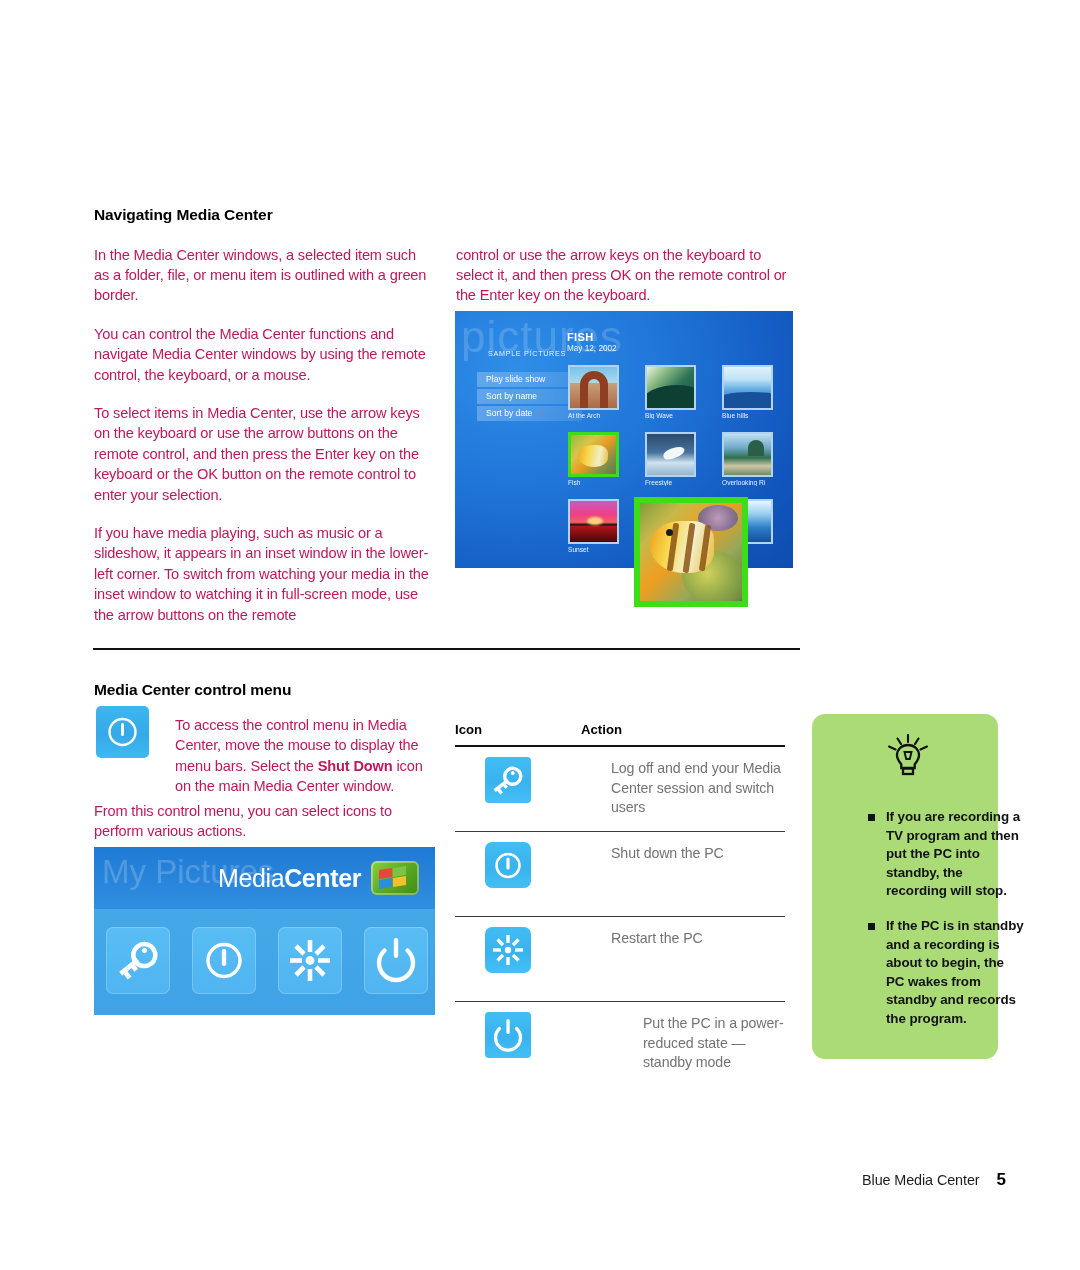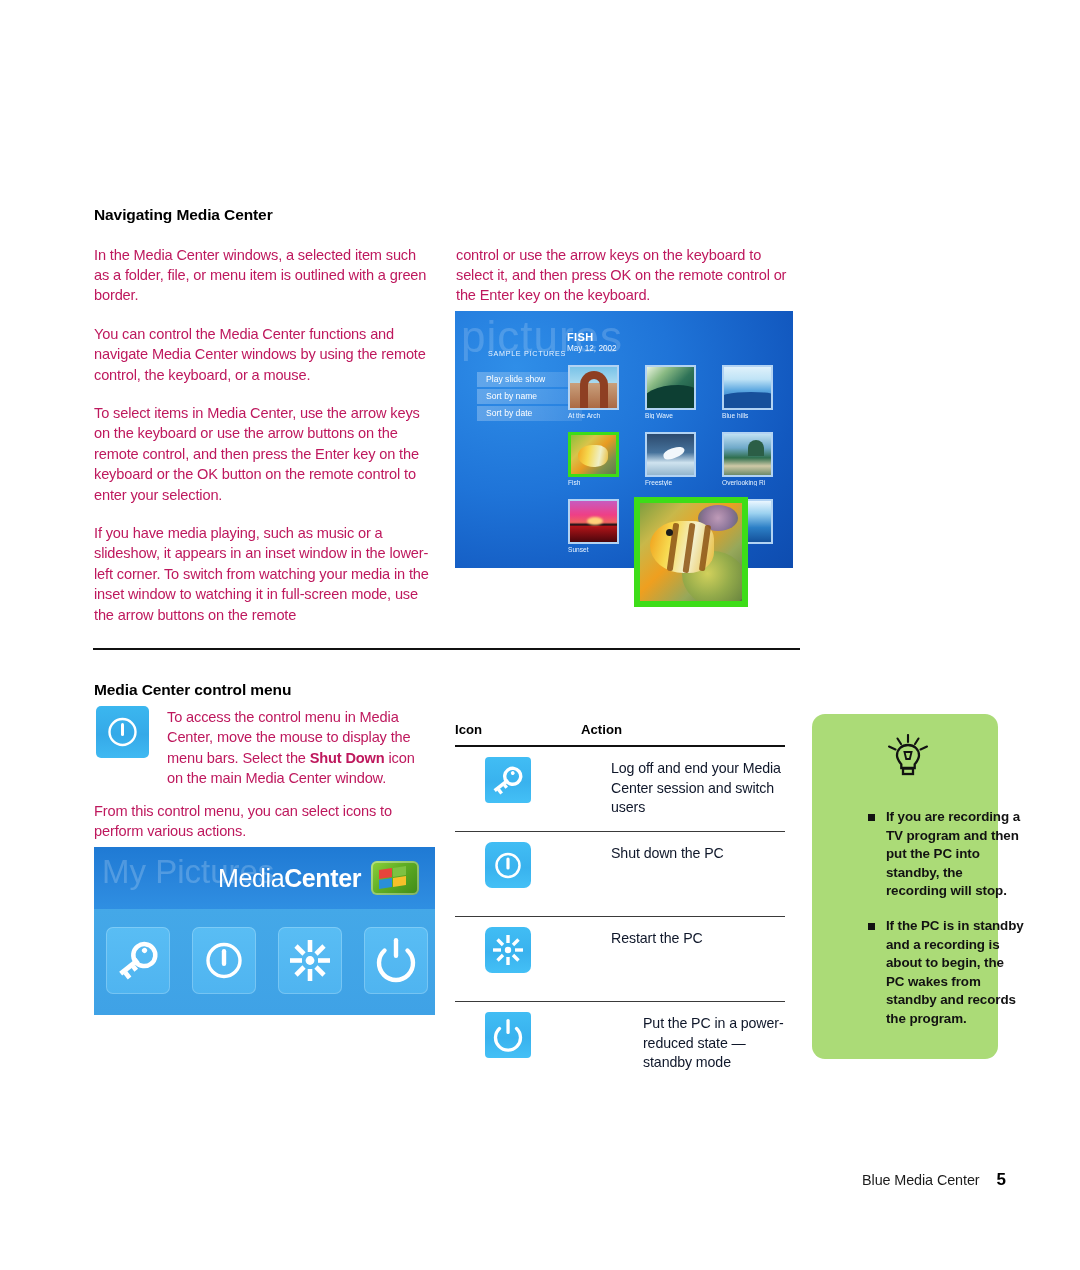--- a/index.html
+++ b/index.html
@@ -182,21 +182,21 @@
   }
   #icon-table .thead .c1{width:126px;font-size:13.2px;font-weight:bold;color:#000;}
   #icon-table .thead .c2{font-size:13.2px;font-weight:bold;color:#000;}
   #icon-table .trow{
     display:flex;align-items:flex-start;border-bottom:1.6px solid #3a3a3a;
     min-height:66px;padding-top:10px;padding-bottom:8px;
   }
   #icon-table .trow:last-child{border-bottom:none;gap:32px;}
   #icon-table .trow .c1{width:126px;display:flex;justify-content:flex-start;padding-left:30px;}
   #icon-table .trow .c2{
-    flex:1;font-size:14.2px;line-height:19.6px;color:#0f172a;letter-spacing:-0.1px;padding-top:2px;
+    flex:1;font-size:14.2px;line-height:19.6px;color:#737373;letter-spacing:-0.1px;padding-top:2px;
   }
   .tblico{width:46px;height:46px;border-radius:4px;
     background:linear-gradient(to bottom,#41bdf4 0%,#39b2ee 55%,#44c0f6 100%);
     position:relative;}
   .tblico.rounded{border-radius:7px;}
 
   
   #tip-box{
     position:absolute;left:812px;top:714px;width:186px;height:345px;
     background:#abdb77;border-radius:13px;
@@ -324,21 +324,21 @@
   <div class="h2" id="control-title">Media Center control menu</div>
 
   <div id="ctl-icon">
     <svg width="53" height="52" viewBox="0 0 53 52" aria-hidden="true">
       <circle cx="26.5" cy="26" r="13" fill="none" stroke="#ffffff" stroke-width="2.4"></circle>
       <rect x="25" y="17" width="3" height="13" rx="1.5" fill="#ffffff"></rect>
     </svg>
   </div>
 
   <div id="ctl-text">
-    <p class="body-p" style="margin:4px;"><span>To access the control menu in Media Center, move the mouse to display the menu bars. Select the </span><span class="strong">Shut Down</span><span> icon on the main Media Center window.</span></p>
+    <p class="body-p" style="margin:12px;"><span>To access the control menu in Media Center, move the mouse to display the menu bars. Select the </span><span class="strong">Shut Down</span><span> icon on the main Media Center window.</span></p>
   </div>
 
   <div id="ctl-text2">
     <p class="body-p" style="margin:0;">From this control menu, you can select icons to perform various actions.</p>
   </div>
 
   <div id="mc-logo">
     <div class="bar">
       <div class="ghost">My Pictures</div>
       <div class="brand"><span>Media</span><b>Center</b></div>

